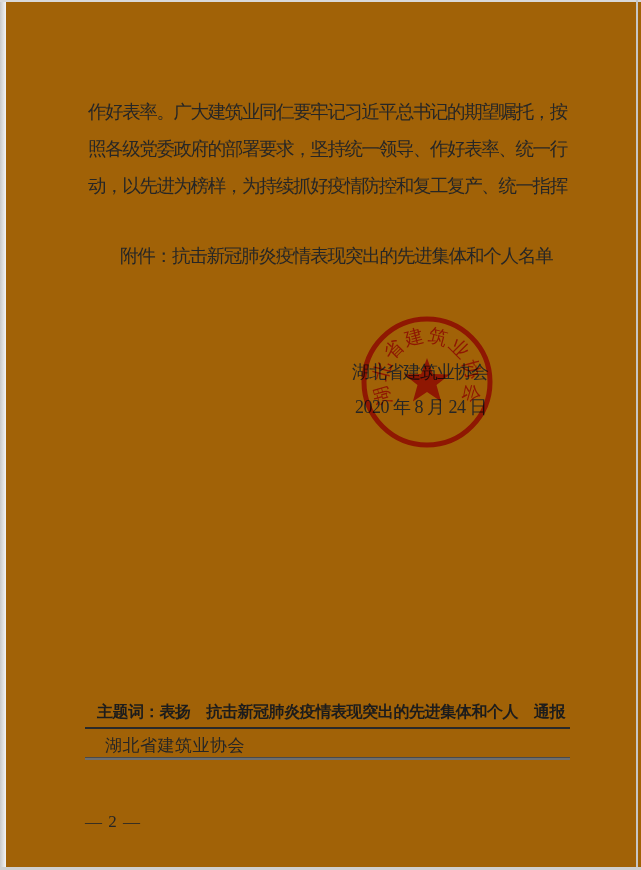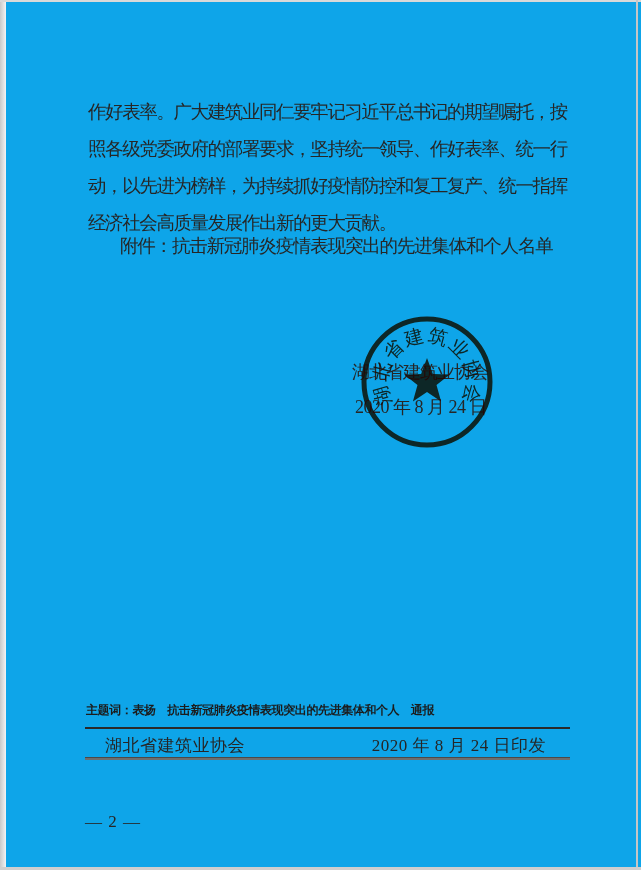--- a/index.html
+++ b/index.html
@@ -1,21 +1,21 @@
 <!DOCTYPE html>
 <html><head>
 <meta charset="utf-8">
 <style>
   * { margin: 0; padding: 0; box-sizing: border-box; }
   html, body { background: #ffffff; }
   .page {
     position: relative;
     width: 641px;
     height: 870px;
-    background: #0ea5e9;
+    background: #a16207;
     overflow: hidden;
     font-family: "Liberation Serif", "DejaVu Serif", serif;
     color: #262626;
   }
   
   .edge-left {
     position: absolute; left: 0; top: 0; bottom: 0; width: 6px;
     background: linear-gradient(to right, #c9c9c9, #f4f4f4);
   }
   .edge-top {
@@ -29,43 +29,43 @@
   .edge-bottom {
     position: absolute; bottom: 0; left: 0; right: 0; height: 3px;
     background: #cfcfcf;
   }
   .body-text {
     position: absolute; left: 88px; top: 94px;
     font-size: 18.5px; letter-spacing: -1.4px;
     line-height: 37px; white-space: nowrap;
   }
   .attachment-line {
-    position: absolute; left: 120px; top: 228px;
+    position: absolute; left: 120px; top: 238px;
     font-size: 18.5px; letter-spacing: -1.2px;
     line-height: 37px; white-space: nowrap;
   }
   .sig-org {
     position: absolute; left: 352px; top: 360px;
     font-size: 18px; letter-spacing: -1px; white-space: nowrap;
   }
   .sig-date {
     position: absolute; left: 355px; top: 395px;
     font-size: 18px; letter-spacing: -0.5px; white-space: nowrap;
   }
   .seal {
     position: absolute; left: 347px; top: 302px;
     width: 160px; height: 160px;
     mix-blend-mode: multiply;
     pointer-events: none;
   }
   .kw-row {
     position: absolute; left: 86px; top: 702px; width: 490px;
     font-family: "Liberation Sans", "DejaVu Sans", sans-serif;
-    font-weight: bold; font-size: 12px; letter-spacing: -0.4px;
-    white-space: nowrap; color: #1c1c1c;
+    font-weight: bold; font-size: 16px; letter-spacing: -0.4px;
+    white-space: nowrap; color: #1c1c1c; text-align: center;
   }
   .rule1 {
     position: absolute; left: 85px; top: 727px; width: 485px; height: 2px;
     background: #2a2a2a;
   }
   .issuer-row {
     position: absolute; left: 85px; top: 734px; width: 485px;
     display: flex; justify-content: space-between; align-items: center;
     padding: 0 24px 0 20px;
     font-size: 17px; letter-spacing: 0.5px; white-space: nowrap;
@@ -86,21 +86,20 @@
 
   <div class="edge-left"></div>
   <div class="edge-top"></div>
   <div class="edge-right"></div>
   <div class="edge-bottom"></div>
 
   <div class="body-text">
     <div>作好表率。广大建筑业同仁要牢记习近平总书记的期望嘱托，按</div>
     <div>照各级党委政府的部署要求，坚持统一领导、作好表率、统一行</div>
     <div>动，以先进为榜样，为持续抓好疫情防控和复工复产、统一指挥</div>
-    <div>经济社会高质量发展作出新的更大贡献。</div>
   </div>
 
   <div class="attachment-line">附件：抗击新冠肺炎疫情表现突出的先进集体和个人名单</div>
 
   <div class="sig-org">湖北省建筑业协会</div>
   <div class="sig-date">2020 年 8 月 24 日</div>
 
   <div class="seal">
     <svg width="160" height="160" viewBox="0 0 160 160">
       <circle cx="80" cy="80" r="63" fill="none" stroke-width="5" stroke="#e23b2a"></circle>
@@ -109,19 +108,18 @@
       <text font-size="19" letter-spacing="2" font-family="Liberation Serif, DejaVu Serif, serif" fill="#e23b2a">
         <textPath href="#sealArc" startOffset="50%" text-anchor="middle">湖北省建筑业协会</textPath>
       </text>
     </svg>
   </div>
 
   <div class="kw-row">主题词：表扬　抗击新冠肺炎疫情表现突出的先进集体和个人　通报</div>
   <div class="rule1"></div>
   <div class="issuer-row">
     <span>湖北省建筑业协会</span>
-    <span>2020 年 8 月 24 日印发</span>
   </div>
   <div class="rule2"></div>
 
   <div class="page-number">— 2 —</div>
 
 </div>
 
 </body></html>

